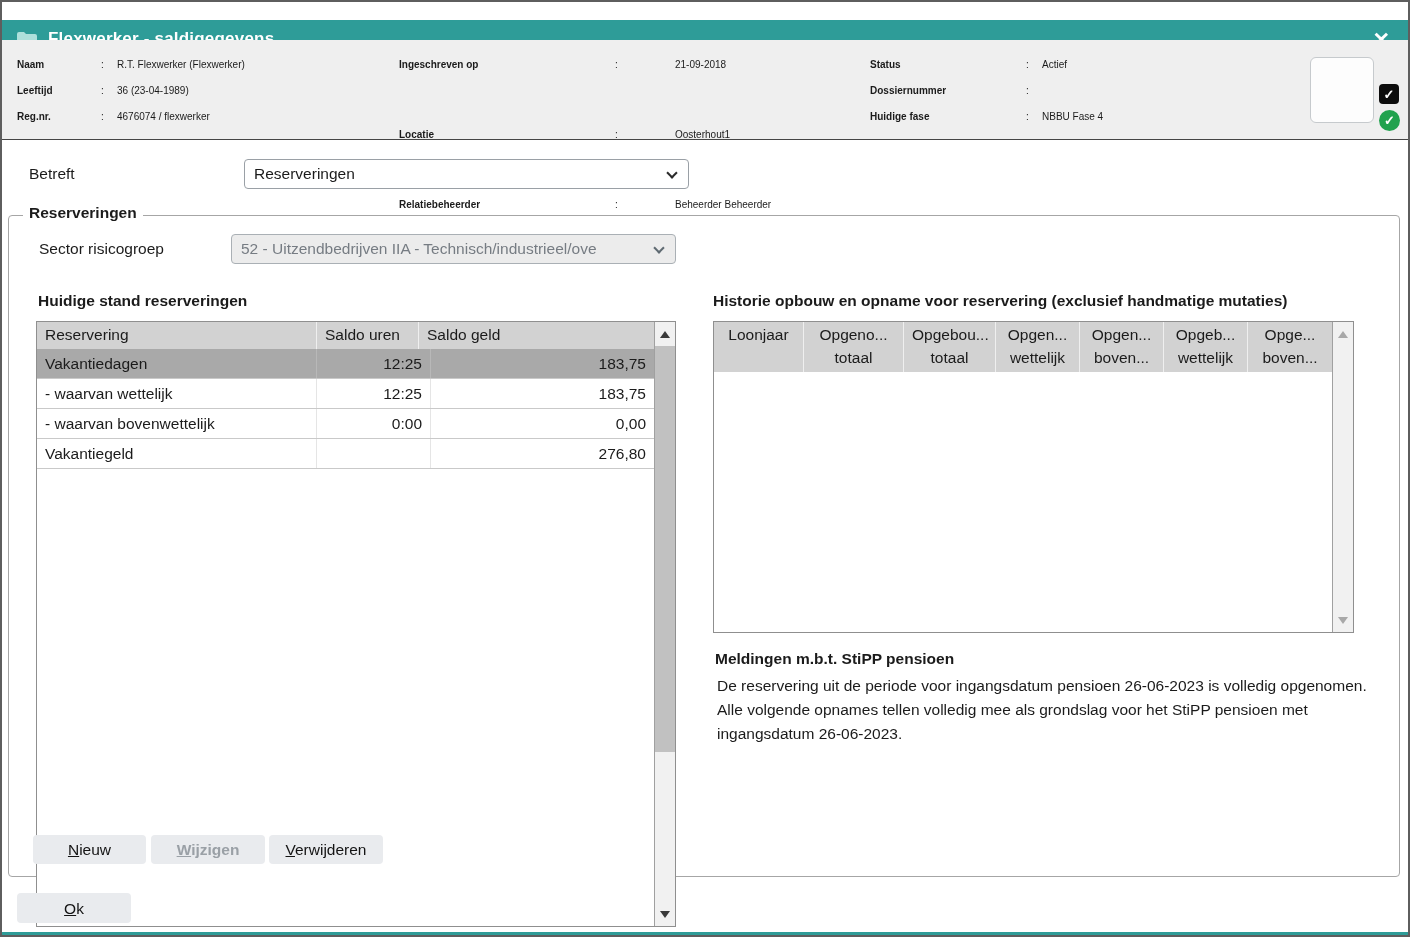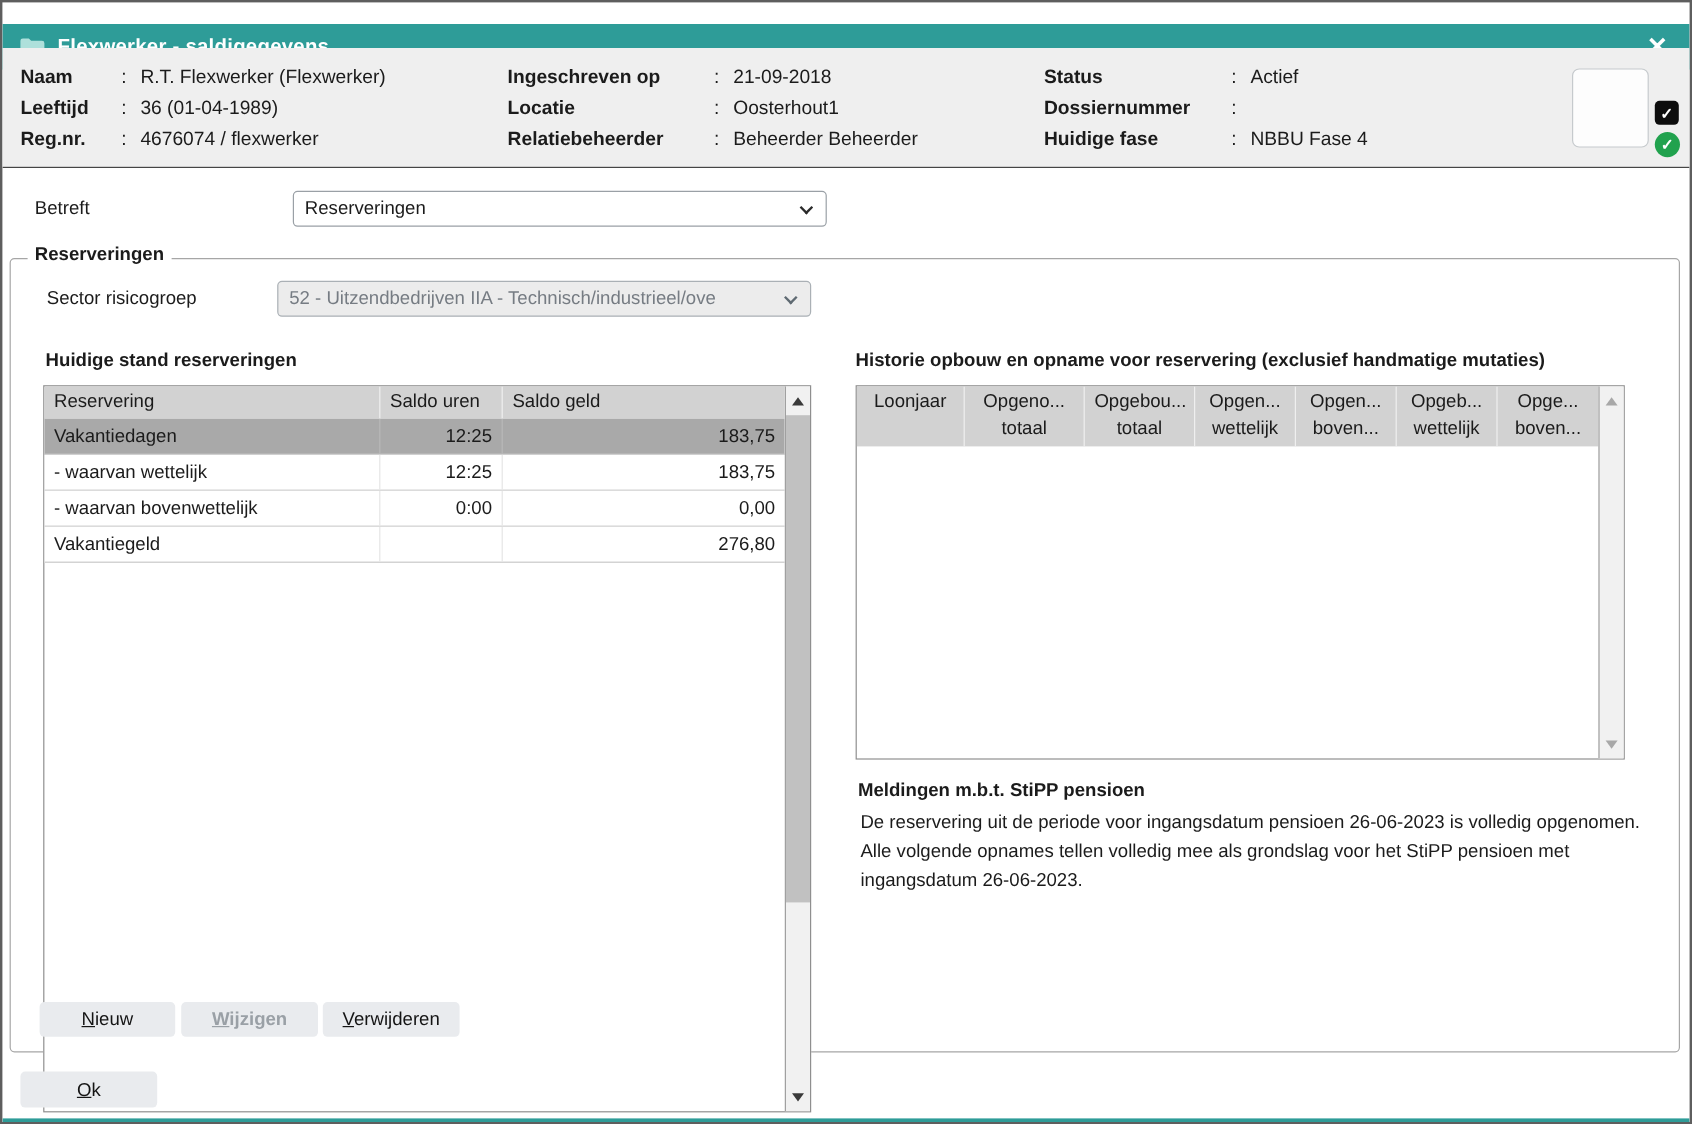--- a/index.html
+++ b/index.html
@@ -27,25 +27,25 @@
   .titlebar .title { color:#fff; font-size:17px; font-weight:700; letter-spacing:.2px; }
   .titlebar .close {
     margin-left:auto; color:#fff; font-size:21px; font-weight:700;
     line-height:1; cursor:pointer; padding:2px 4px;
   }
   
   .headerpanel {
     position:absolute; top:38px; left:0; right:0; height:100px;
     background:#efefef; border-bottom:1px solid #454545;
   }
-  .hcol { position:absolute; top:12px; display:grid; grid-template-columns:var(--lw) 16px auto; line-height:26px; font-size:16px; }
+  .hcol { position:absolute; top:12px; display:grid; grid-template-columns:var(--lw) 16px auto; line-height:26px; font-size:10px; }
   .hcol .hlabel { font-weight:700; }
   .hcol .hcolon { text-align:left; }
   .hcol1 { left:15px;  --lw:84px; }
-  .hcol2 { left:421px; --lw:172px; }
+  .hcol2 { left:397px;gap:44px; --lw:172px; }
   .hcol3 { left:868px; --lw:156px; }
   .photo-box {
     position:absolute; top:17px; right:34px; width:64px; height:66px;
     background:#fdfdfd; border:1px solid #c6cacd; border-radius:6px;
   }
   .chk {
     position:absolute; right:9px; top:44px; width:20px; height:20px;
     background:#0d0d0d; border-radius:4px; color:#fff;
     display:flex; align-items:center; justify-content:center;
     font-size:13px; font-weight:700;
@@ -90,21 +90,21 @@
   
   .datatable {
     position:absolute; background:#fff; border:1px solid #8f8f8f;
     display:flex; font-size:15.5px;
   }
   .table-main { flex:1; display:flex; flex-direction:column; overflow:hidden; }
   .thead { display:flex; background:#d2d2d2; }
   .thead .cell { border-right:1px solid #efefef; }
   .thead .cell:last-child { border-right:none; }
   .cell { padding:0 8px; overflow:hidden; white-space:nowrap; }
-  .trow { display:flex; height:30px; line-height:29px; border-bottom:1px solid #c9c9c9; background:#fff; }
+  .trow { display:flex; height:30px; line-height:29px; border-bottom:1px solid #c9c9c9; background:#fff;gap:12px; }
   .trow .cell { border-right:1px solid #e5e5e5; }
   .trow .cell:last-child { border-right:none; }
   .trow.selected { background:#a9a9a9; }
   .trow.selected .cell { border-right-color:#b8b8b8; }
   .num { text-align:right; }
   
   .t1 { left:27px; top:105px; width:640px; height:606px; }
   .t1 .thead { height:27px; line-height:26px; }
   .t1 .c0 { width:280px; } .t1 .c1 { width:102px; } .t1 .c2 { flex:1; }
   
@@ -153,21 +153,21 @@
     <span class="close">✕</span>
   </div>
 
   <div class="headerpanel">
     <div class="hcol hcol1">
       <span class="hlabel">Naam</span>
         <span class="hcolon">:</span>
         <span>R.T. Flexwerker (Flexwerker)</span>
       <span class="hlabel">Leeftijd</span>
         <span class="hcolon">:</span>
-        <span>36 (01-04-1989)</span>
+        <span>36 (23-04-1989)</span>
       <span class="hlabel">Reg.nr.</span>
         <span class="hcolon">:</span>
         <span>4676074 / flexwerker</span>
     </div>
     <div class="hcol hcol2">
       <span class="hlabel">Ingeschreven op</span>
         <span class="hcolon">:</span>
         <span>21-09-2018</span>
       <span class="hlabel">Locatie</span>
         <span class="hcolon">:</span>

